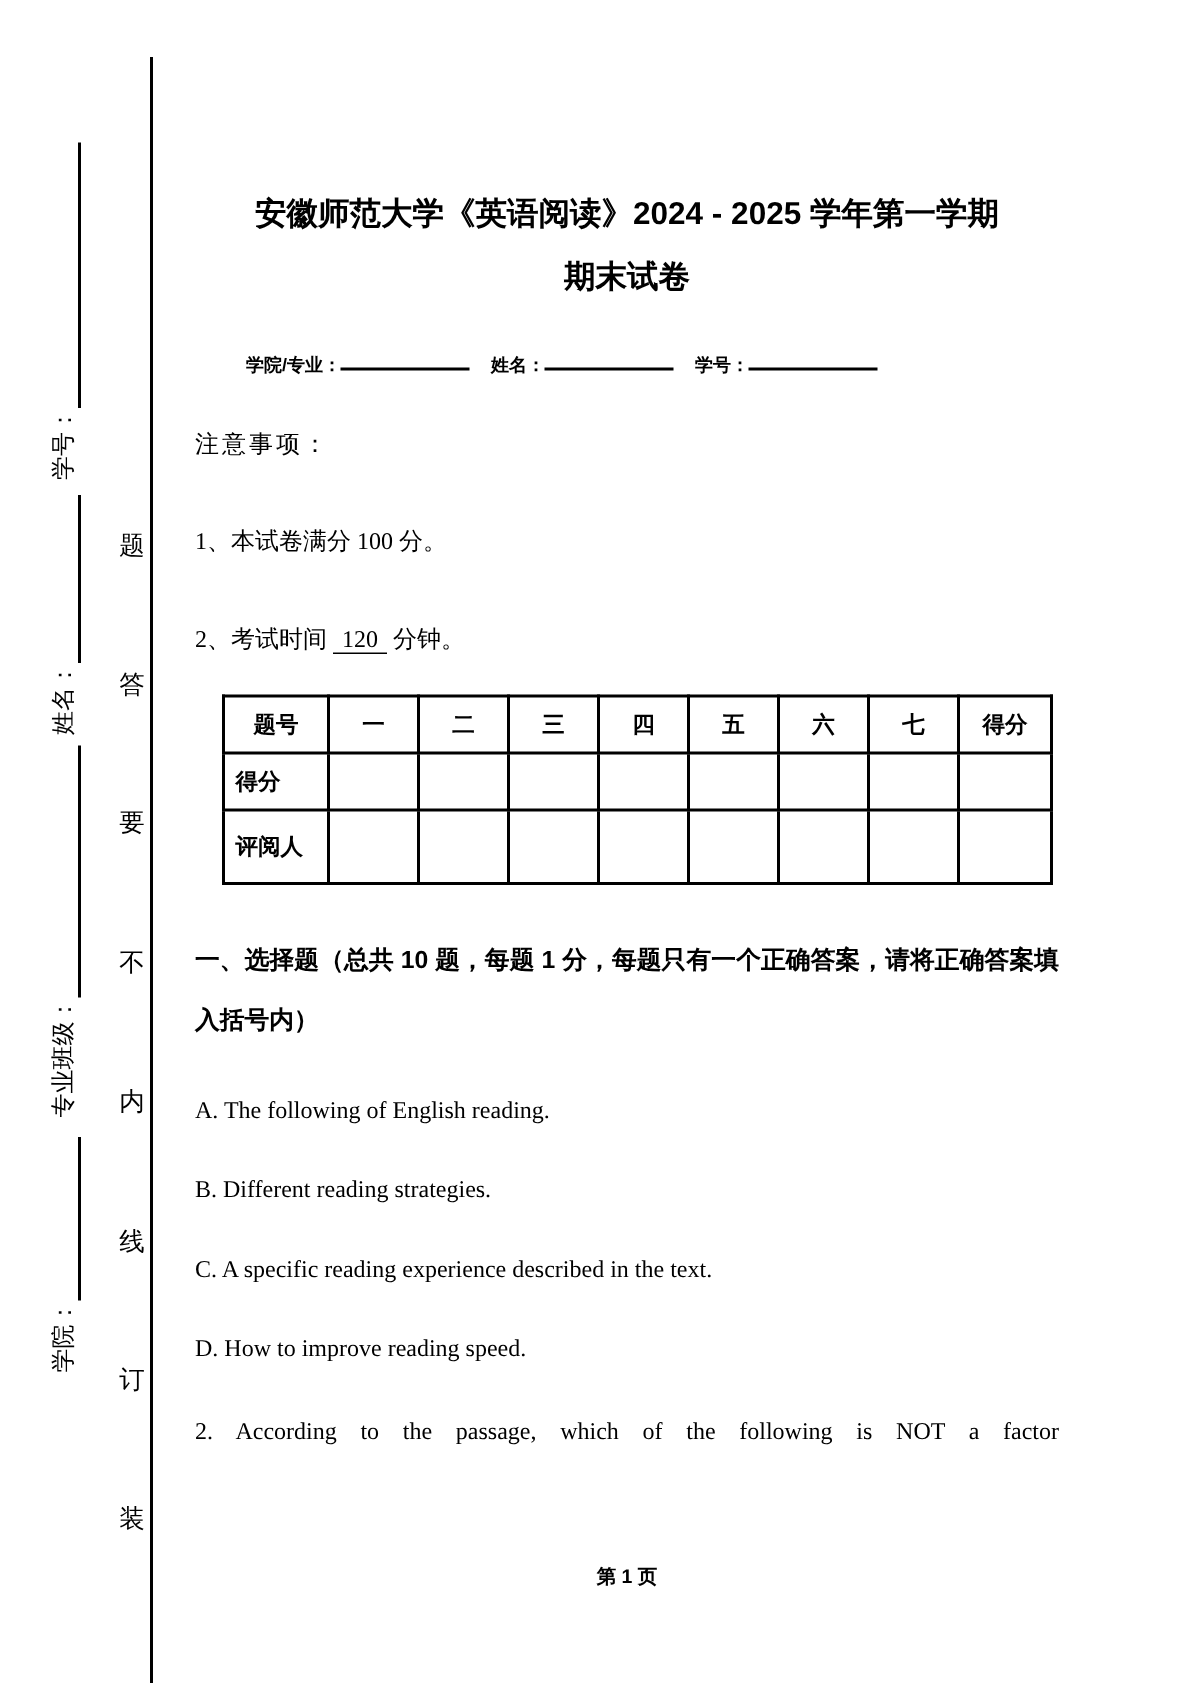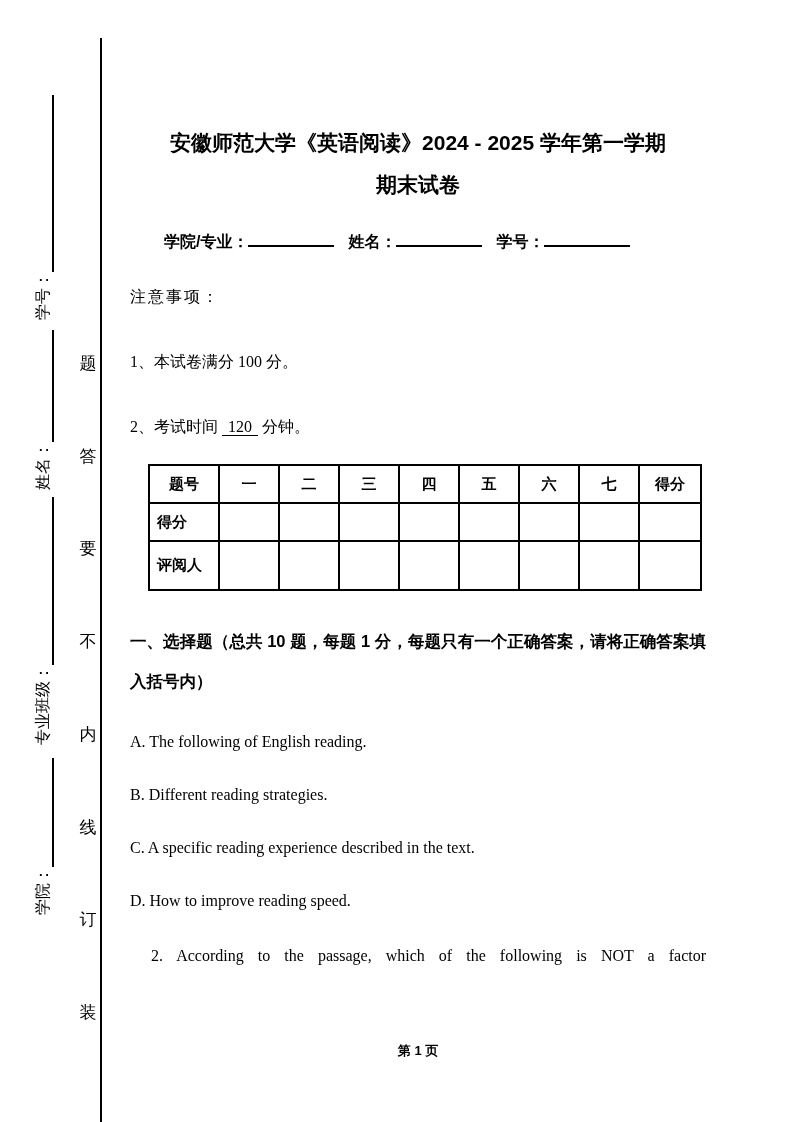--- a/index.html
+++ b/index.html
@@ -36,21 +36,21 @@
   .main { position: absolute; left: 130px; top: 128px; width: 576px; font-size: 16px; }
 
   .title {
     text-align: center; font-family: "Liberation Sans", sans-serif;
     font-weight: bold; font-size: 21px; line-height: 30px;
   }
   .subtitle { margin-top: 12px; }
 
   .info-bar {
     margin-top: 30px; padding-left: 34px;
-    font-family: "Liberation Sans", sans-serif; font-weight: bold; font-size: 16px;
+    font-family: "Liberation Sans", sans-serif; font-weight: bold; font-size: 12px;
     white-space: nowrap;
   }
   .blank { display: inline-block; width: 86px; border-bottom: 2px solid #000; height: 15px; margin-right: 14px; }
   .blank.last { margin-right: 0; }
 
   .notice-heading { margin-top: 34px; letter-spacing: 2px; }
   .notice-item { margin-top: 44px; }
   .u-val { border-bottom: 1.5px solid #000; padding: 0 6px; }
 
   table.score { border-collapse: collapse; margin: 26px 0 0 18px; table-layout: fixed; width: 552px; }
@@ -66,21 +66,21 @@
   .score .r1 td { height: 36px; }
   .score .r2 td { height: 47px; }
 
   .sec-heading {
     margin-top: 30px; font-family: "Liberation Sans", sans-serif;
     font-weight: bold; font-size: 16.5px; line-height: 40px; text-align: justify;
   }
 
   .question { margin-top: 18px; line-height: 24px; }
   .option   { margin-top: 29px; line-height: 24px; }
-  .question.justified { margin-top: 31px; text-align: justify; text-align-last: justify; margin-left: 21px; }
+  .question.justified { margin-top: 31px; text-align: justify; text-align-last: justify; }
   .bracket { margin-left: 14px; }
 
   .footer {
     position: absolute; left: 130px; top: 1042px; width: 576px; text-align: center;
     font-family: "Liberation Sans", sans-serif; font-weight: bold; font-size: 13px;
   }
 </style>
 </head>
 <body>
 

